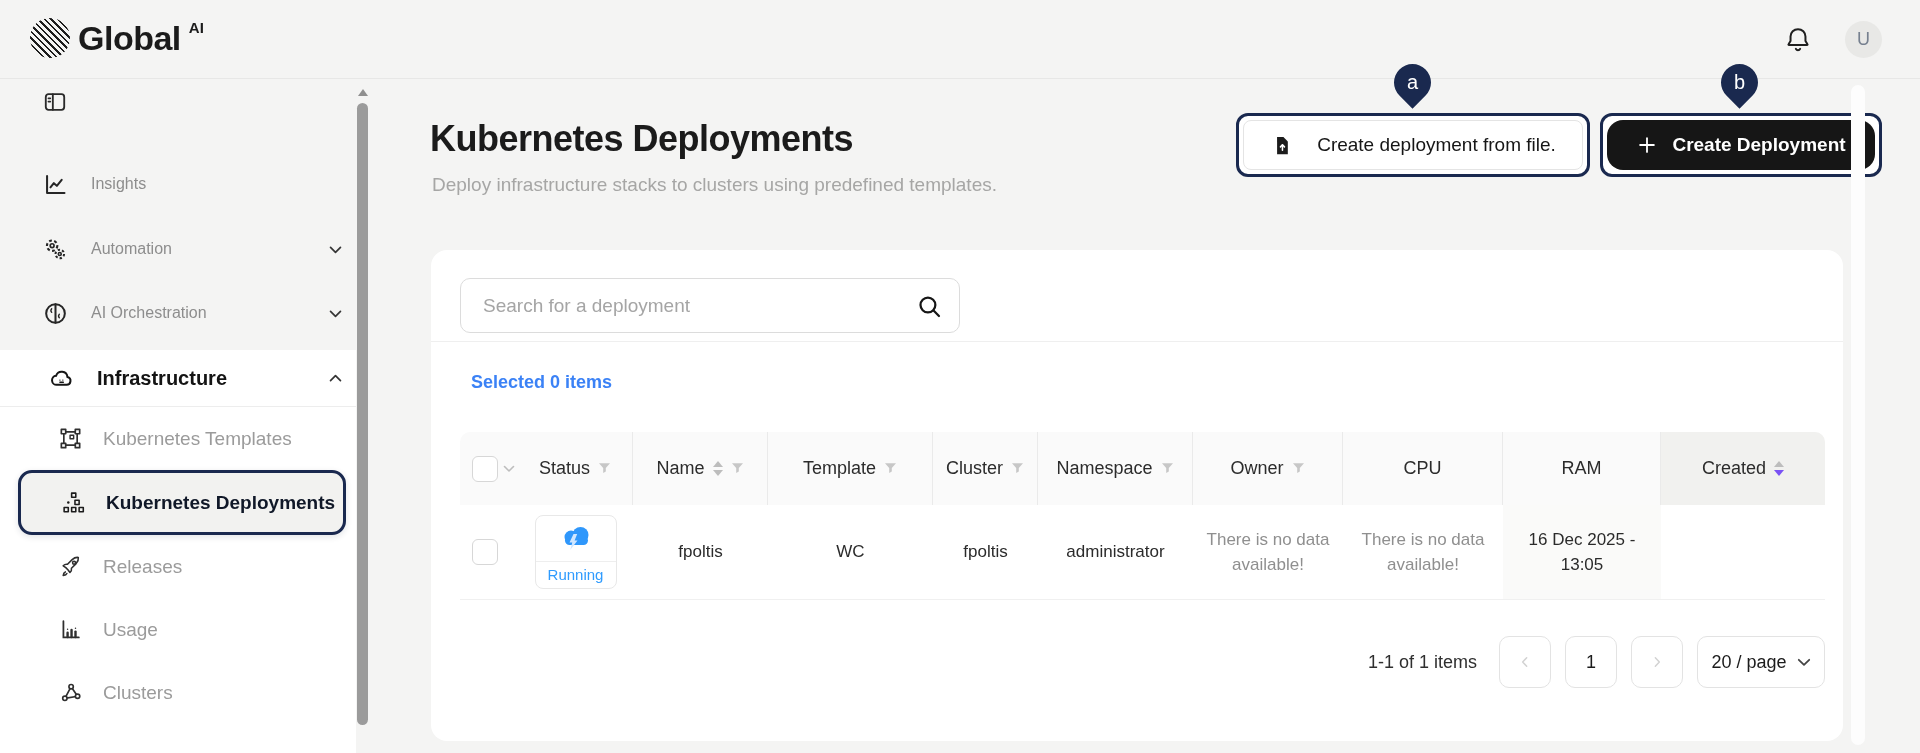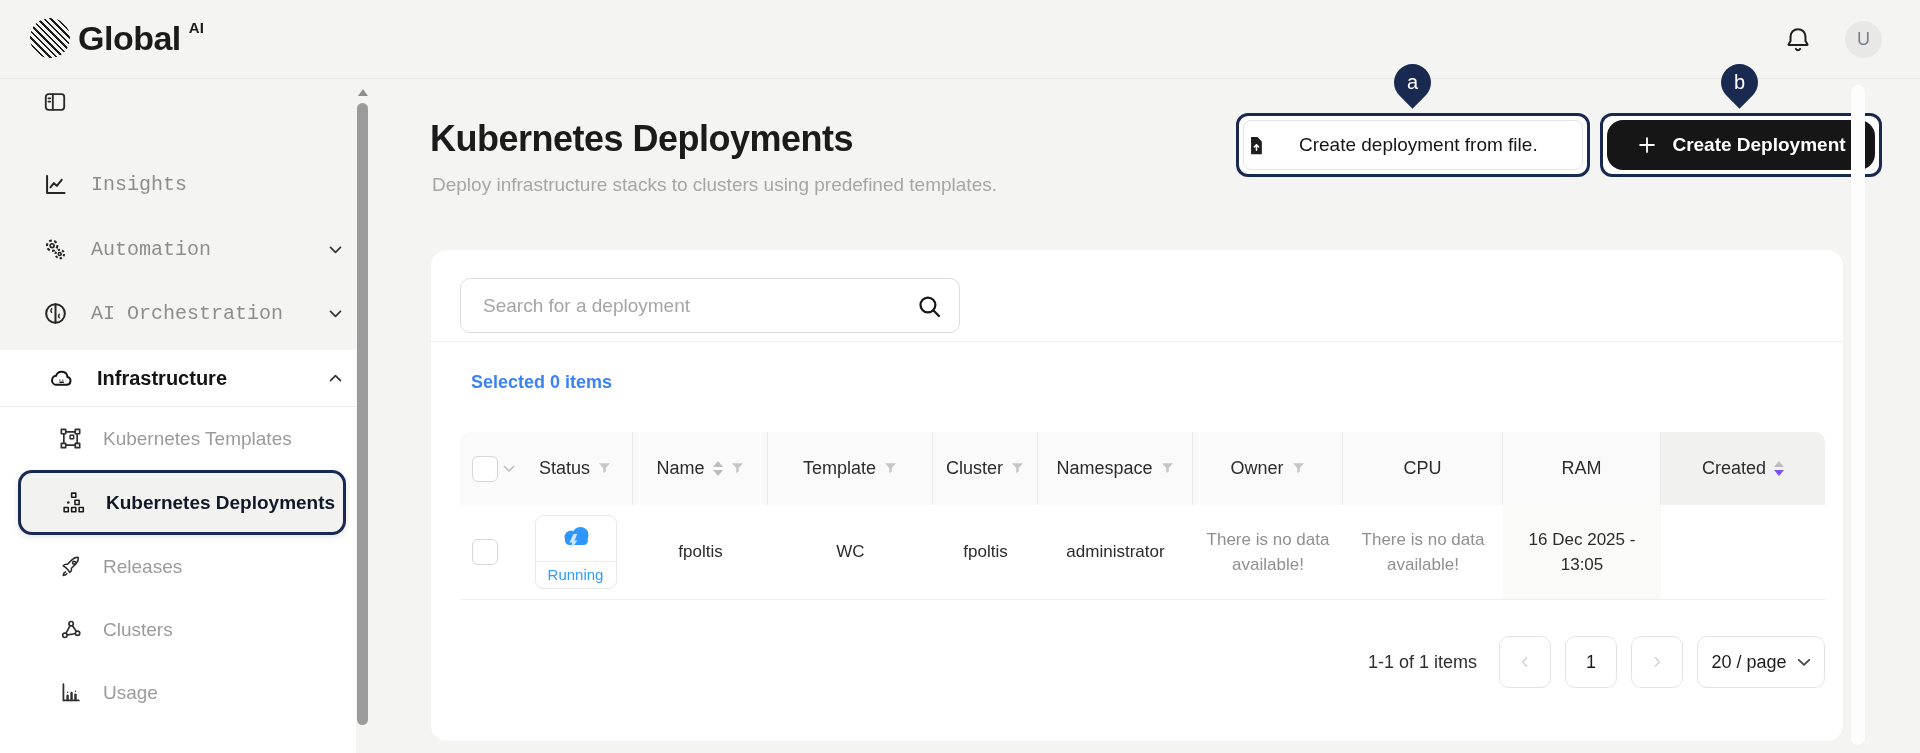--- a/index.html
+++ b/index.html
@@ -31,21 +31,21 @@
   .side-toggle { position:absolute; left:42px; top:10px; width:26px; height:26px; }
   .side-scrollbar { position:absolute; left:356px; top:4px; width:14px; height:666px; }
   .scroll-up { position:absolute; left:2px; top:6px; width:0; height:0;
     border-left:5px solid transparent; border-right:5px solid transparent; border-bottom:7px solid #8f8f8f; }
   .scroll-thumb { position:absolute; left:1px; top:20px; width:11px; height:622px;
     background:#9b9b9b; border-radius:6px; }
 
   .nav-item { position:absolute; left:0; width:356px; height:56px;
     display:flex; align-items:center; padding-left:42px; gap:22px; cursor:pointer; }
   .nav-item .nav-icon { width:27px; height:27px; flex:0 0 auto; }
-  .nav-item .nav-label { font-size:20px; color:#8d8d8d;font-family:Liberation Mono, monospace; }
+  .nav-item .nav-label { font-size:16px; color:#8d8d8d; }
   .nav-chevron { position:absolute; left:327px; width:17px; height:17px; }
 
   .white-section { position:absolute; left:0; top:271px; width:356px; height:403px; background:#ffffff; }
   .infra-row { position:relative; height:57px; border-bottom:1px solid #ededed;
     display:flex; align-items:center; padding-left:48px; gap:22px; cursor:pointer; }
   .infra-row .nav-label { font-size:20px; font-weight:700; color:#141414; }
   .sub-item { position:relative; height:63px; display:flex; align-items:center;
     padding-left:58px; gap:20px; cursor:pointer; }
   .sub-item .nav-icon { width:25px; height:25px; }
   .sub-item .nav-label { font-size:19px; color:#9b9b9b; }
@@ -66,21 +66,21 @@
   .pin span { transform:rotate(45deg); color:#fff; font-size:20px; }
   .pin-a { left:1394px; top:64px; }
   .pin-b { left:1721px; top:64px; }
 
   
   .ann-box { position:absolute; top:113px; height:64px; border:3px solid #1a294f;
     border-radius:12px; background:#fff; padding:4px; }
   .ann-a { left:1236px; width:354px; }
   .ann-b { left:1600px; width:282px; }
   .btn-file { width:100%; height:100%; background:#fff; border:1px solid #e4e4e4; border-radius:8px;
-    display:flex; align-items:center; justify-content:flex-start; gap:32px; cursor:pointer;
+    display:flex; align-items:center; justify-content:center; gap:24px; cursor:pointer;
     font-size:19px; color:#161616; font-weight:500; font-family:inherit; }
   .btn-create { width:100%; height:100%; background:#161616; border:none; border-radius:16px;
     display:flex; align-items:center; justify-content:center; gap:14px; cursor:pointer;
     font-size:19px; color:#ffffff; font-weight:600; font-family:inherit; }
 
   
   .card { position:absolute; left:431px; top:250px; width:1412px; height:491px;
     background:#fff; border-radius:16px; }
   .search-row { position:relative; height:92px; border-bottom:1px solid #efefef; }
   .search-box { position:absolute; left:29px; top:28px; width:500px; height:55px;
@@ -273,42 +273,42 @@
             <path d="M13.6 5.4 c2.2-2 4.6-2.3 5.9-2.1 .2 1.3-.1 3.7-2.1 5.9 l-4.5 4.5 c.3 1.6-.2 3-1.4 4.1 l-1.8-2.5 -2.2-2.2 -2.5-1.8 c1.1-1.2 2.5-1.7 4.1-1.4 z"></path>
             <circle cx="15.4" cy="8.4" r="1.4"></circle>
             <path d="M7 17.2 c-1.1.4-1.9 2.2-2 3.5 1.3-.1 3.1-.9 3.5-2"></path>
           </svg>
         </span>
         <span class="nav-label">Releases</span>
       </div>
 
       <div class="sub-item">
         <span class="nav-icon">
-          <svg viewBox="0 0 24 24" width="25" height="25" fill="none" stroke="#2f2f2f" stroke-width="1.6" stroke-linejoin="round">
-            <path d="M12.6 6.4 L6.6 17.6 L18.8 15.6 Z"></path>
-            <circle cx="12.6" cy="6.4" r="2.1" fill="#fff"></circle>
-            <circle cx="6.6" cy="17.6" r="2.1" fill="#fff"></circle>
-            <circle cx="18.8" cy="15.6" r="2.1" fill="#fff"></circle>
-          </svg>
-        </span>
-        <span class="nav-label">Clusters</span>
-      </div>
-
-      <div class="sub-item">
-        <span class="nav-icon">
           <svg viewBox="0 0 24 24" width="25" height="25" fill="none" stroke="#2f2f2f" stroke-width="1.7" stroke-linecap="round">
             <path d="M5.2 4 V19.6 H20"></path>
             <line x1="9.2" y1="15" x2="9.2" y2="19.2" stroke-width="2.3"></line>
             <line x1="13" y1="12.4" x2="13" y2="19.2" stroke-width="2.3"></line>
             <line x1="16.8" y1="14" x2="16.8" y2="19.2" stroke-width="2.3"></line>
             <circle cx="9.2" cy="11.8" r="0.7" fill="#2f2f2f" stroke="none"></circle>
             <circle cx="16.8" cy="10.8" r="0.7" fill="#2f2f2f" stroke="none"></circle>
           </svg>
         </span>
         <span class="nav-label">Usage</span>
+      </div>
+
+      <div class="sub-item">
+        <span class="nav-icon">
+          <svg viewBox="0 0 24 24" width="25" height="25" fill="none" stroke="#2f2f2f" stroke-width="1.6" stroke-linejoin="round">
+            <path d="M12.6 6.4 L6.6 17.6 L18.8 15.6 Z"></path>
+            <circle cx="12.6" cy="6.4" r="2.1" fill="#fff"></circle>
+            <circle cx="6.6" cy="17.6" r="2.1" fill="#fff"></circle>
+            <circle cx="18.8" cy="15.6" r="2.1" fill="#fff"></circle>
+          </svg>
+        </span>
+        <span class="nav-label">Clusters</span>
       </div>
     </div>
   </div>
 
   <div class="page-title">Kubernetes Deployments</div>
   <div class="page-subtitle">Deploy infrastructure stacks to clusters using predefined templates.</div>
 
   <div class="pin pin-a">
     <span>a</span>
   </div>

